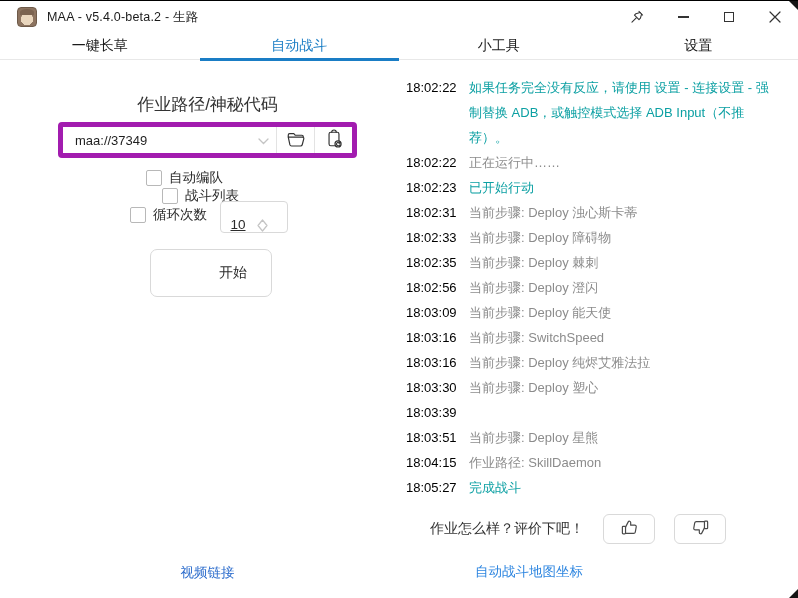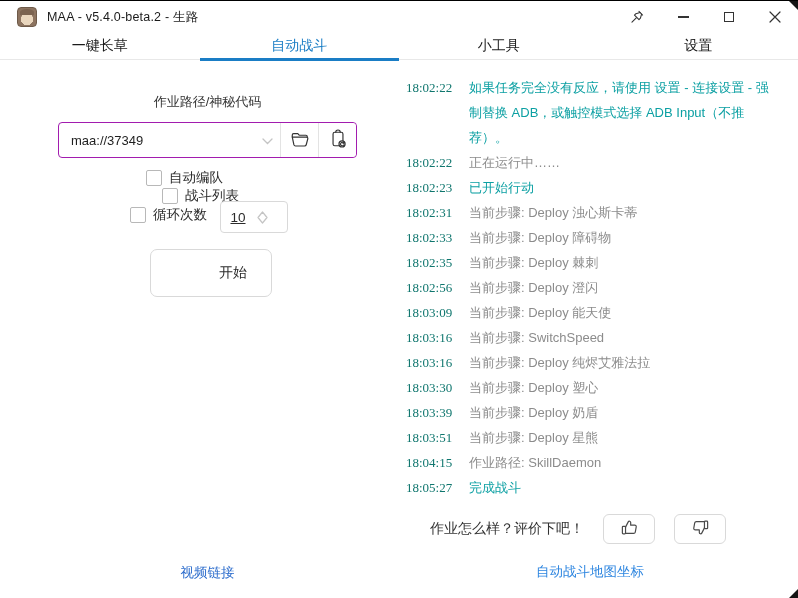--- a/index.html
+++ b/index.html
@@ -28,63 +28,63 @@
 
   
   .tabbar { position:absolute; left:0; top:31px; width:100%; height:28px;
     display:grid; grid-template-columns:repeat(4,1fr); border-bottom:1px solid #e8e8e8; }
   .tab { display:flex; align-items:center; justify-content:center; font-size:14px; color:#1a1a1a; position:relative; cursor:default; }
   .tab.active { color:#1a7dc5; }
   .tab.active::after { content:""; position:absolute; left:0; right:0; bottom:-2px; height:3px; background:#1a7dc5; }
 
   
   .left-panel { position:absolute; left:0; top:60px; width:400px; height:478px; }
-  .section-title { position:absolute; left:58px; top:32px; width:299px; text-align:center; font-size:13px; color:#333; }
+  .section-title { position:absolute; left:58px; top:32px; width:299px; text-align:center; font-size:17px; color:#333; }
   .code-row { position:absolute; left:58px; top:61px; width:299px; height:36px;
-    border:1px solid #a21caf; border-radius:4px; display:flex; align-items:stretch; background:#fff; }
+    border:5px solid #a21caf; border-radius:4px; display:flex; align-items:stretch; background:#fff; }
   .code-input { flex:1; border:none; outline:none; font-size:13px; color:#1f1f1f; padding:0 4px 0 12px;
     font-family:inherit; background:transparent; min-width:0; }
   .combo-arrow { width:26px; display:flex; align-items:center; justify-content:center; }
   .seg-divider { width:1px; background:#e3e3e3; }
   .icon-btn { width:37px; display:flex; align-items:center; justify-content:center; cursor:default; background:#fff; border:none; }
   .icon-btn:last-child { border-radius:0 4px 4px 0; }
 
   .chk-row1 { position:absolute; left:130px; top:108px; display:flex; align-items:center;flex-direction:column; }
   .chk-row2 { position:absolute; left:130px; top:145px; display:flex; align-items:center; }
   .checkbox { width:16px; height:16px; border:1px solid #b8b8b8; border-radius:2px; background:#fff; flex:none; cursor:default; }
   .chk-label { font-size:13.5px; color:#2b2b2b; margin-left:7px; }
   .chk-group + .chk-group { margin-left:32px; }
   .chk-group { display:flex; align-items:center; }
   .stepper { position:absolute; left:220px; top:140px; width:68px; height:32px; border:1px solid #d9d9d9; border-radius:4px;
-    display:flex; align-items:center; background:#fff;text-decoration:underline; }
+    display:flex; align-items:flex-end; background:#fff;text-decoration:underline; }
   .stepper input { width:34px; border:none; outline:none; text-align:center; font-size:13.5px; color:#2b2b2b; font-family:inherit; background:transparent; }
   .stepper .diamond { margin-left:2px; display:flex; align-items:center; }
 
   .start-btn { position:absolute; left:150px; top:188px; width:122px; height:48px; background:#fff;
     border:1px solid #d9d9d9; border-radius:7px; font-size:14px; color:#2b2b2b; font-family:inherit; cursor:default;padding-left:44px; }
 
   .video-link { position:absolute; left:58px; top:503px; width:299px; text-align:center;
     font-size:13.5px; color:#2a6bcc; cursor:pointer; }
 
   
   .log-panel { position:absolute; left:406px; top:78px; width:371px; height:428px; overflow:hidden; }
   .log-inner { margin-top:-4px; }
   .log-entry { display:flex; font-size:13px; line-height:25px; }
-  .log-time { width:50px; flex:none; color:#0f766e; margin-right:13px;font-family:Liberation Serif, serif; }
+  .log-time { width:50px; flex:none; color:#000000; margin-right:13px; }
   .log-msg { flex:1; color:#8c8c8c; min-width:0; }
   .log-msg.info { color:#0ca0a3; }
 
   
   .rating-row { position:absolute; left:408px; top:512px; width:318px; height:32px;
     display:flex; align-items:center; justify-content:flex-end; }
   .rating-prompt { font-size:14px; color:#333; }
   .thumb-btn { width:52px; height:30px; border:1px solid #d9d9d9; border-radius:6px; background:#fff;
     display:flex; align-items:center; justify-content:center; margin-left:19px; cursor:default; }
 
-  .map-link { position:absolute; left:475px; top:562px; width:230px; text-align:center;
+  .map-link { position:absolute; left:475px; top:562px; width:230px; text-align:left;
     font-size:13.5px; color:#2e86e0; cursor:pointer; }
 </style>
 </head>
 <body>
 
 <div class="corner tr"></div>
 <div class="corner br"></div>
 
 <div class="titlebar">
   <div class="app-icon"></div>
@@ -249,21 +249,20 @@
         <span class="log-msg normal">当前步骤: Deploy 纯烬艾雅法拉</span>
       </div>
 
       <div class="log-entry">
         <span class="log-time">18:03:30</span>
         <span class="log-msg normal">当前步骤: Deploy 塑心</span>
       </div>
 
       <div class="log-entry">
         <span class="log-time">18:03:39</span>
-        <span class="log-msg normal">当前步骤: Deploy 奶盾</span>
       </div>
 
       <div class="log-entry">
         <span class="log-time">18:03:51</span>
         <span class="log-msg normal">当前步骤: Deploy 星熊</span>
       </div>
 
 
       <div class="log-entry">
         <span class="log-time">18:04:15</span>

